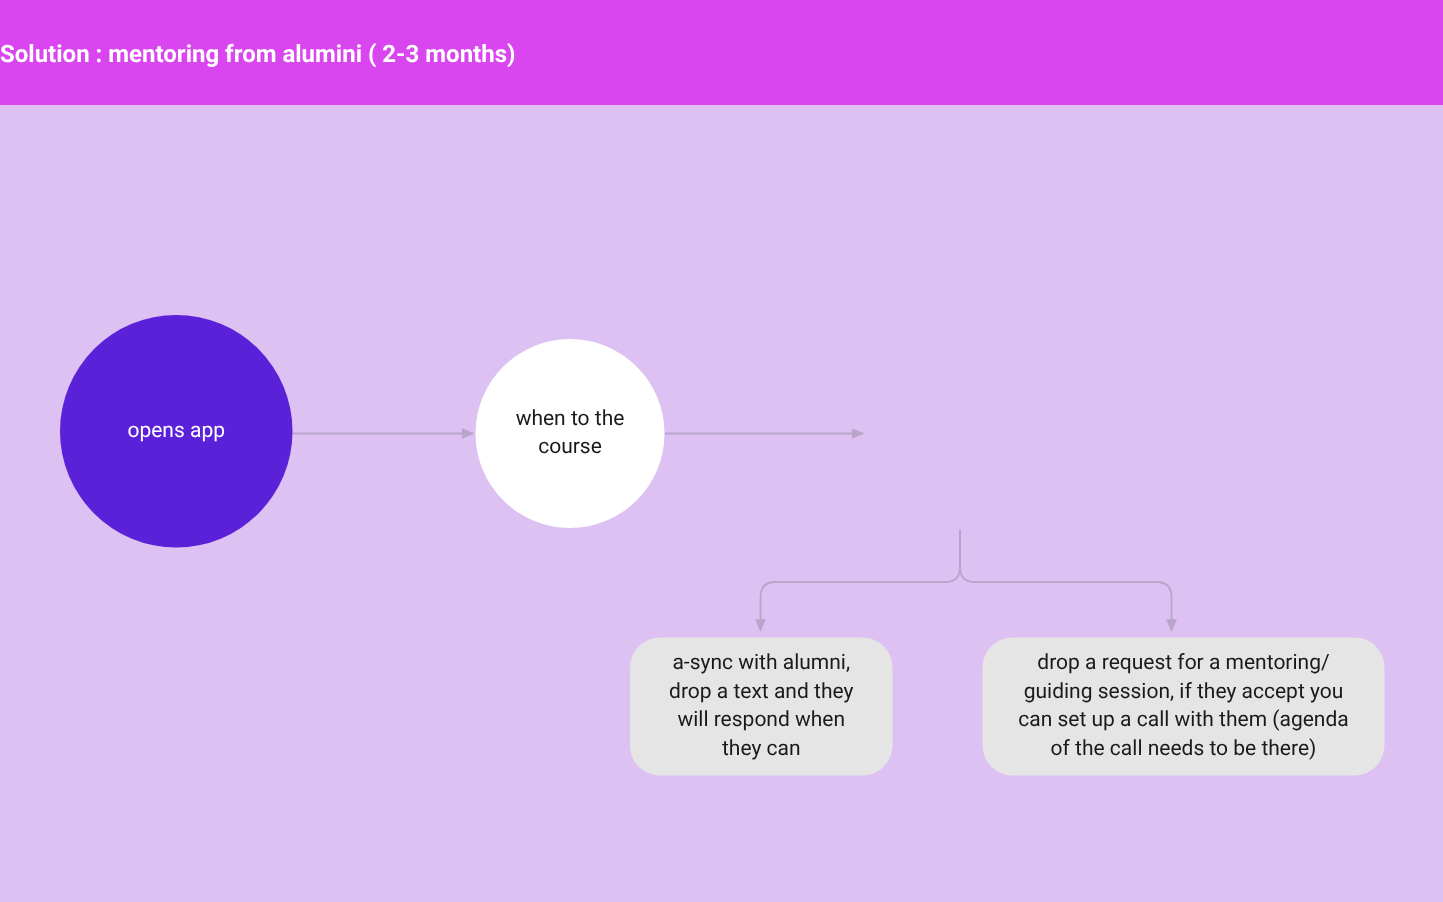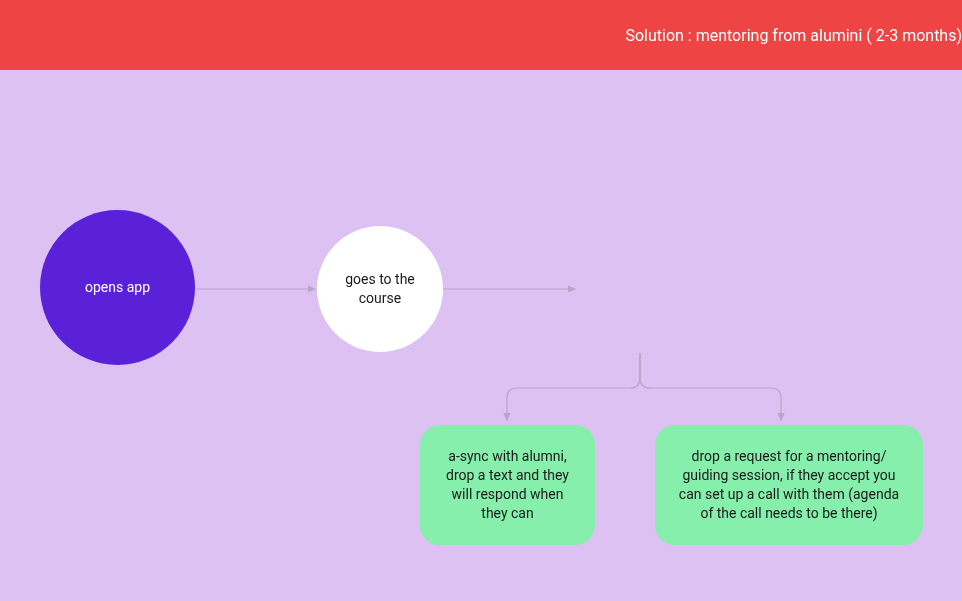--- a/index.html
+++ b/index.html
@@ -5,28 +5,28 @@
   * { box-sizing: border-box; margin: 0; padding: 0; }
   body {
     font-family: -apple-system, BlinkMacSystemFont, "Segoe UI", Roboto, Arial, sans-serif;
     background: #dcc1f2;
     width: 962px;
     height: 601px;
     overflow: hidden;
     position: relative;
   }
   .header {
-    background: #ef4444;
+    background: #d946ef;
     color: #ffffff;
     height: 70px;
     display: flex;
     align-items: center;
-    justify-content: flex-end;
+    justify-content: flex-start;
     font-size: 16px;
-    font-weight: 400;
+    font-weight: 700;
   }
   .canvas {
     position: relative;
     width: 962px;
     height: 531px;
   }
   .node {
     position: absolute;
     display: flex;
     align-items: center;
@@ -40,23 +40,23 @@
   .circle {
     border-radius: 50%;
     background: #ffffff;
   }
   .circle.start {
     background: #5b21d9;
     color: #ffffff;
     text-align: right;
   }
   .roundbox {
-    background: #86efac;
+    background: #e5e5e5;
     border-radius: 20px;
-    padding: 22px 18px;
+    padding: 8px 18px;
     align-items: center;
   }
   svg.flows {
     position: absolute;
     left: 0; top: 0;
     width: 962px;
     height: 531px;
     pointer-events: none;
   }
   .arrow-stroke { stroke: #b8a5c9; stroke-width: 1.2; fill: none; }
@@ -84,21 +84,21 @@
 
     <path class="arrow-stroke" d="M640 283 L640 308 Q640 318 630 318 L517 318 Q507 318 507 328 L507 350" marker-end="url(#ah)"></path>
     <path class="arrow-stroke" d="M640 283 L640 308 Q640 318 650 318 L771 318 Q781 318 781 328 L781 350" marker-end="url(#ah)"></path>
   </svg>
 
   <div class="node circle start" style="left:40px; top:140px; width:155px; height:155px;">
     <span>opens app</span>
   </div>
 
   <div class="node circle" style="left:317px; top:156px; width:126px; height:126px;">
-    <span>goes to the course</span>
+    <span>when to the course</span>
   </div>
 
 
   <div class="node roundbox" style="left:420px; top:355px; width:175px;">
     <span>a-sync with alumni, drop a text and they will respond when they can</span>
   </div>
 
   <div class="node roundbox" style="left:655px; top:355px; width:268px;">
     <span>drop a request for a mentoring/ guiding session, if they accept you can set up a call with them (agenda of the call needs to be there)</span>
   </div>

